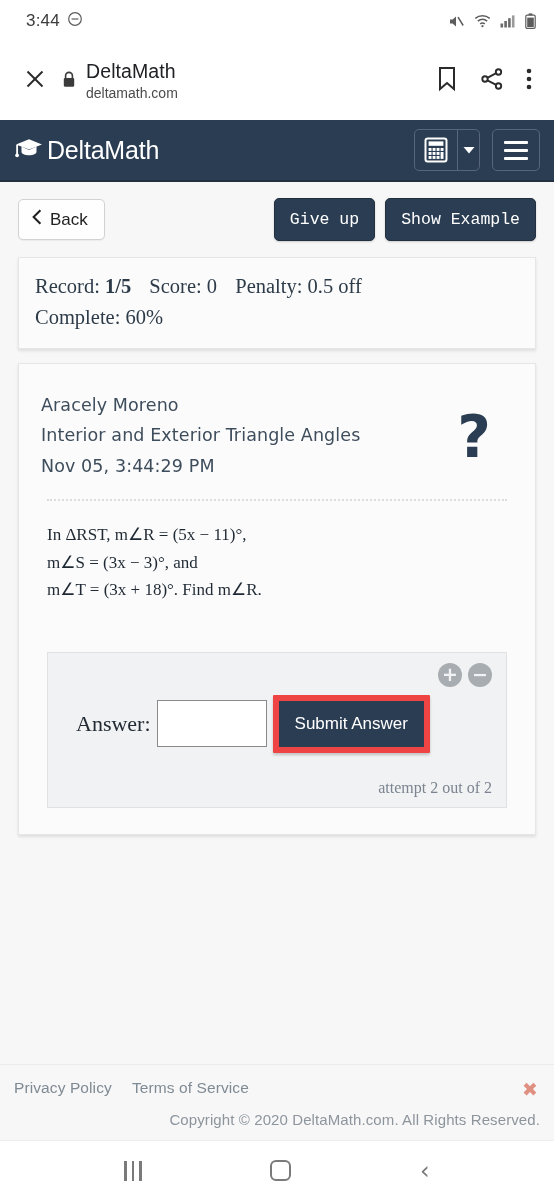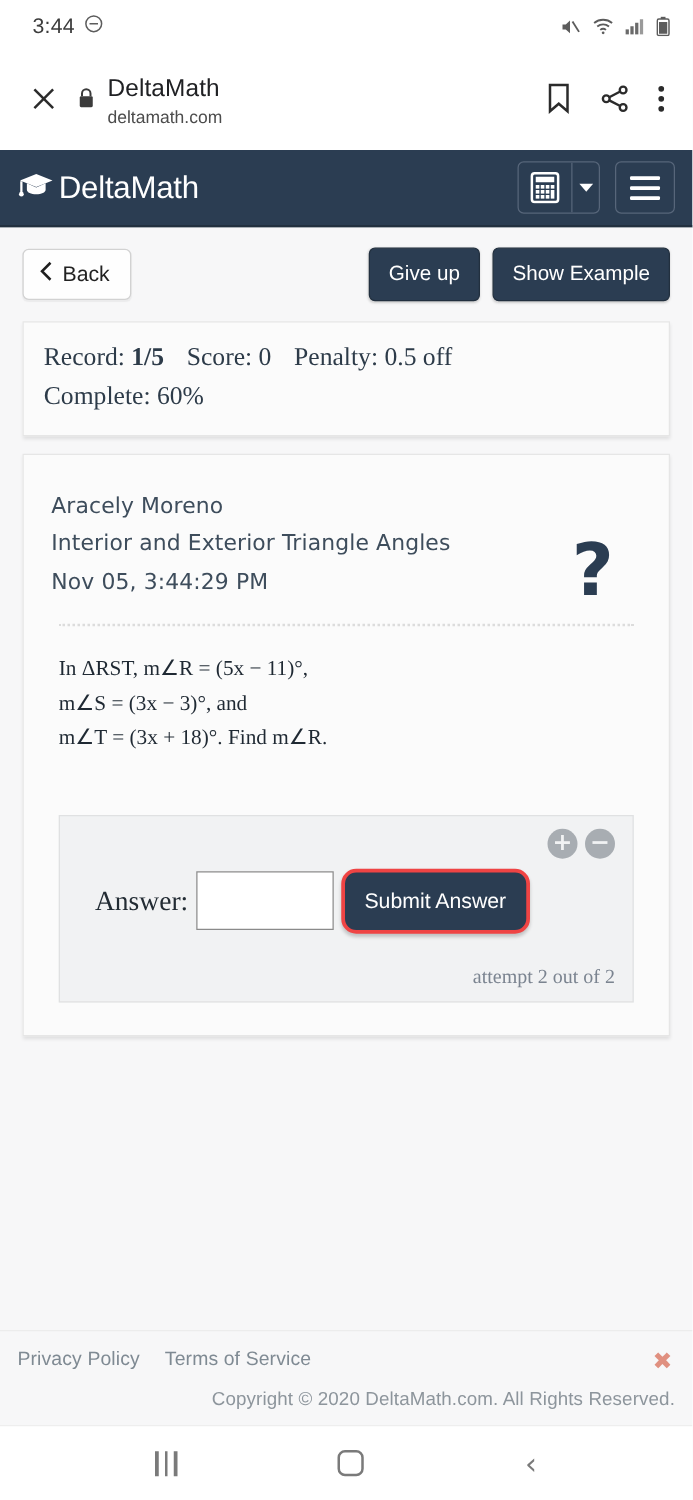--- a/index.html
+++ b/index.html
@@ -133,20 +133,21 @@
   .toolbar-right { margin-left: auto; display: flex; gap: 10px; }
   .btn-navy {
     background: #2b3d52;
     color: #ffffff;
     border: 1px solid #22303f;
     border-radius: 5px;
     padding: 11px 15px;
     font-size: 16.5px;
     box-shadow: 0 1px 2px rgba(0,0,0,.18);
     white-space: nowrap;
+    font-family: Liberation Mono, monospace;
   }
 
   .card {
     background: #fbfbfb;
     border: 1px solid #e6e6e6;
     box-shadow: 0 2px 3px rgba(0,0,0,.10);
   }
 
   .record-card {
     padding: 13px 16px 15px 16px;
@@ -158,21 +159,21 @@
   }
   .record-line { white-space: nowrap; }
   .record-line .sep { display: inline-block; width: 13px; }
   .record-card b { font-weight: bold; }
 
   .problem-card {
     padding: 26px 22px 18px 22px;
     display: flex;
     flex-direction: column;
   }
-  .meta-row { display: flex; align-items: flex-end; }
+  .meta-row { display: flex; align-items: center; }
   .meta-text {
     font-family: "DejaVu Sans", sans-serif;
     color: #3e4d5c;
     font-size: 17.5px;
     line-height: 1.75;
     letter-spacing: .1px;
   }
   .qmark {
     margin-left: auto;
     color: #2b3d52;
@@ -224,22 +225,22 @@
     background: #ffffff;
     border: 1px solid #8a8a8a;
     font-size: 18px;
     padding: 4px 8px;
     font-family: "Liberation Serif", serif;
     color: #222;
   }
   .btn-submit {
     background: #2b3d52;
     color: #ffffff;
-    border: 3px solid #ef4444;
-    border-radius: 12px;
+    border: 6px solid #ef4444;
+    border-radius: 1px;
     padding: 13px 16px;
     font-size: 17px;
     box-shadow: 0 2px 3px rgba(0,0,0,.2);
     white-space: nowrap;
   }
   .attempt {
     text-align: right;
     font-family: "Liberation Serif", serif;
     font-size: 16px;
     color: #7b8490;

